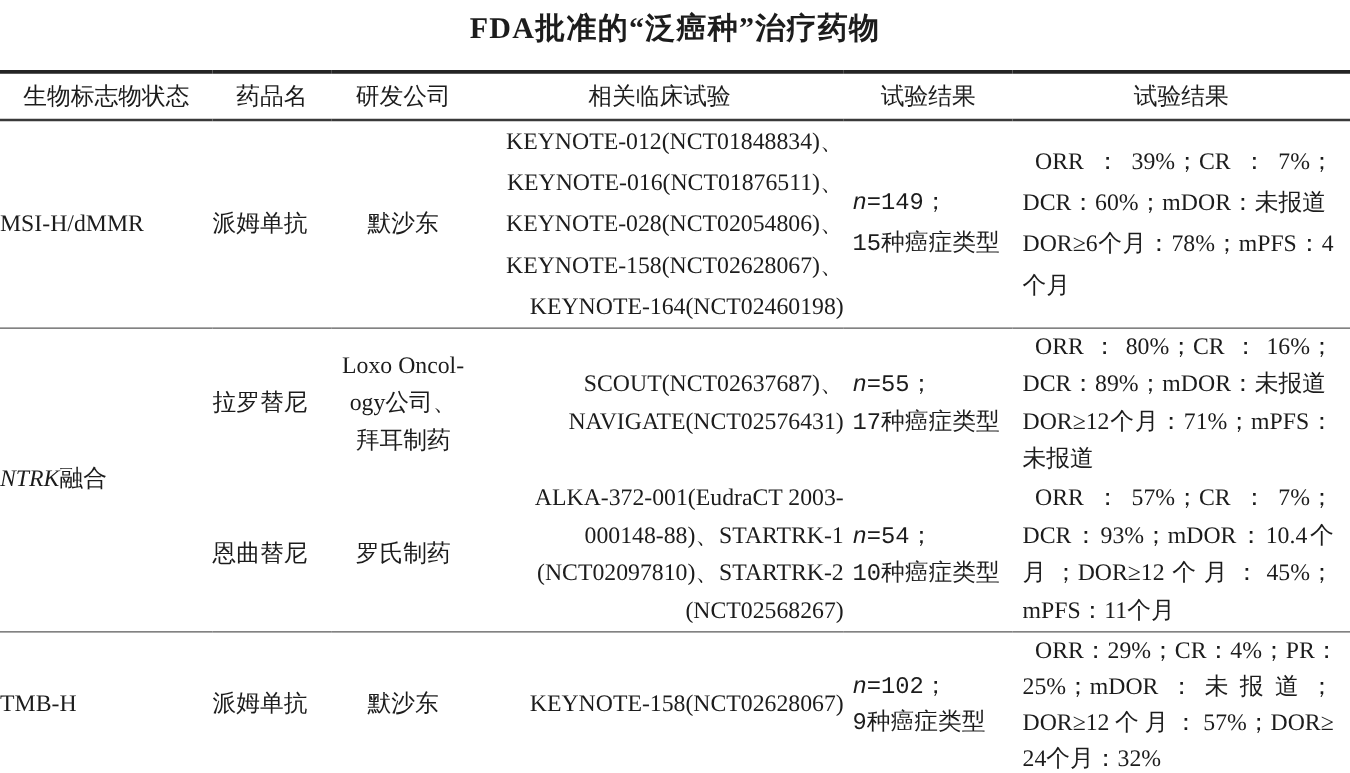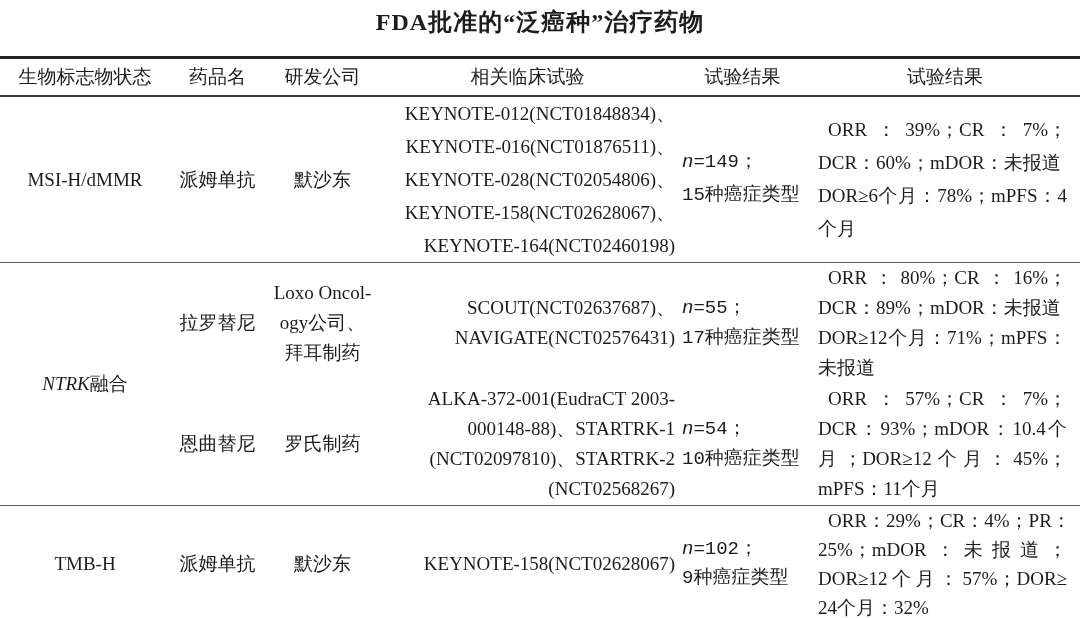--- a/index.html
+++ b/index.html
@@ -35,22 +35,22 @@
     text-align: center;
     vertical-align: middle;
     font-size: 19px;
   }
   td { vertical-align: middle; }
   tr.sep { border-top: 1px solid #5a5a5a; }
   tr.row-msi    { height: 166px; line-height: 33px; }
   tr.row-ntrk-a { height: 122px; line-height: 30px; }
   tr.row-ntrk-b { height: 121px; line-height: 30px; }
   tr.row-tmb    { height: 116px; line-height: 29px; }
-  .c-bio  { text-align: center; }
-  .c-drug { text-align: center; }
+  .c-bio  { text-align: left; }
+  .c-drug { text-align: left; }
   .c-comp { text-align: center; }
   .c-trial { text-align: right; padding-left: 6px; }
   .c-n     { text-align: left; padding-left: 7px; font-family: Liberation Mono, monospace; }
   .c-res   { text-align: left; padding: 0 13px 0 8px; }
   .line { white-space: nowrap; }
   .c-res .line {
     text-align: justify;
     text-align-last: justify;
     overflow: hidden;
   }

